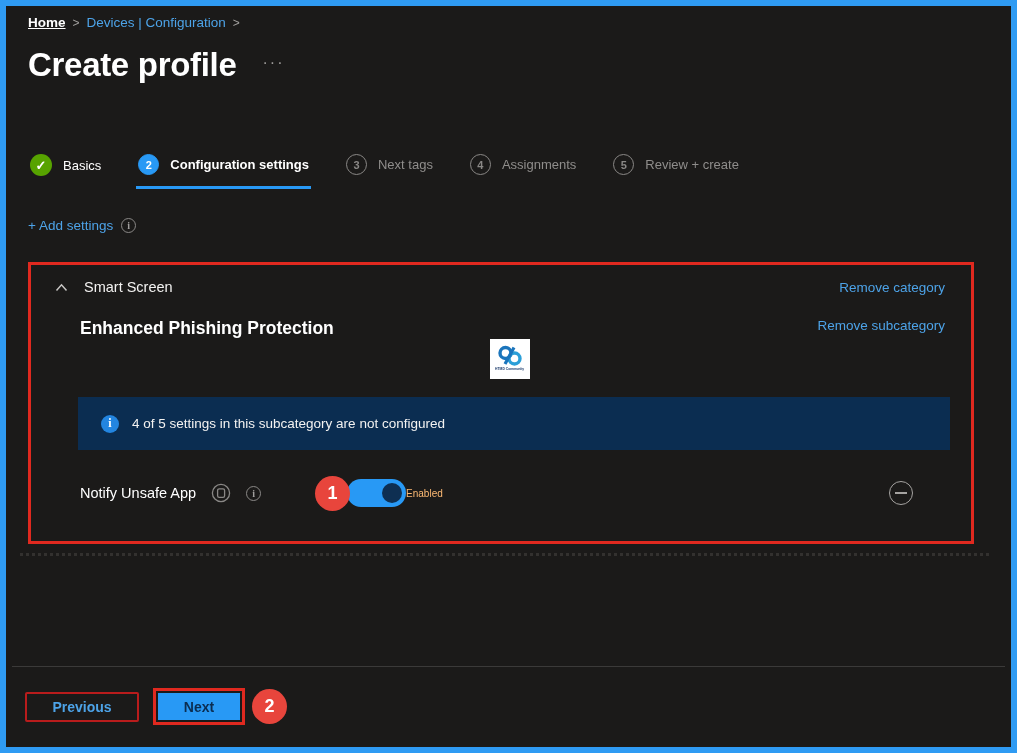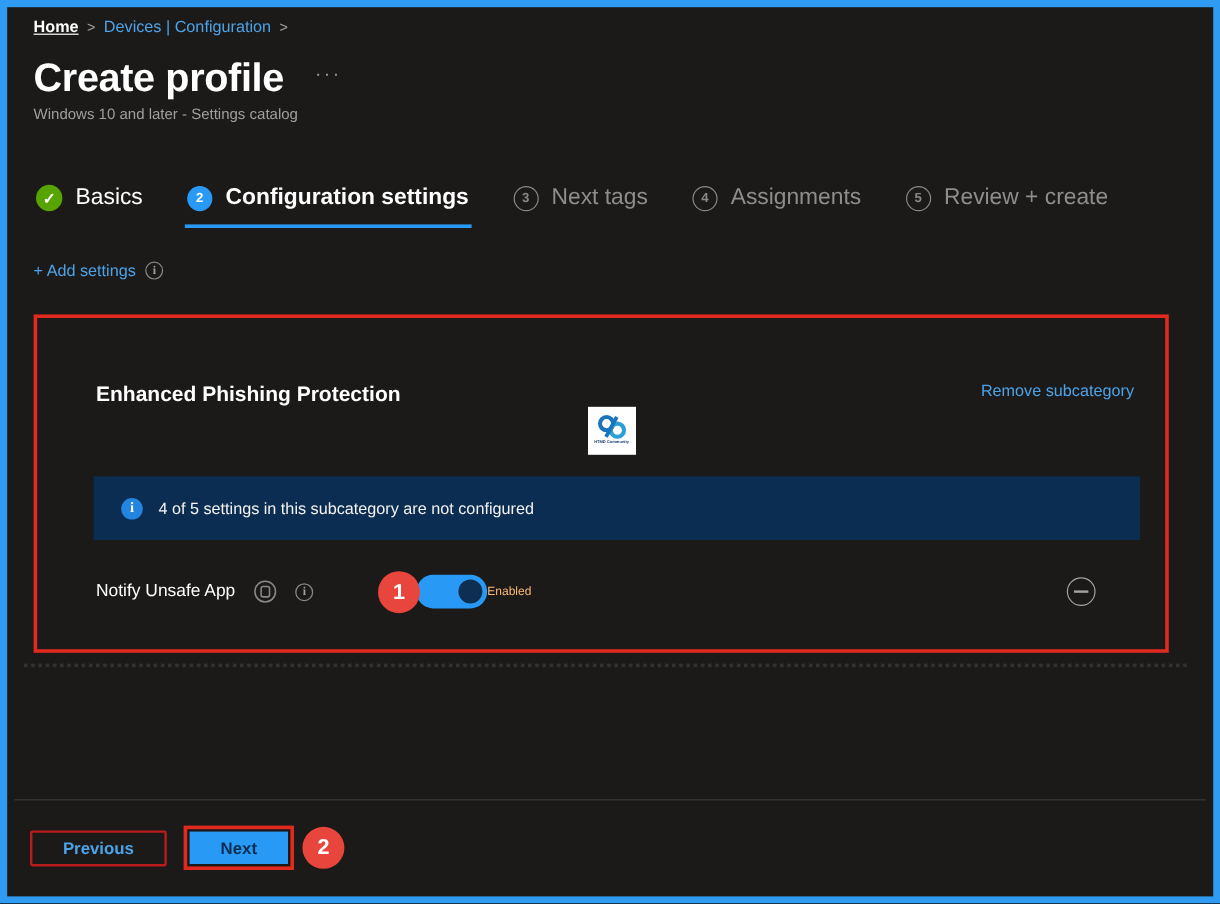--- a/index.html
+++ b/index.html
@@ -20,21 +20,21 @@
   
   .title-row { position:absolute; left:22px; top:40px; display:flex; align-items:center; }
   .page-title { color:#ffffff; font-size:33px; font-weight:700; letter-spacing:-0.3px; }
   .more-dots { color:#9d9b99; font-size:16px; margin-left:26px; letter-spacing:2px; margin-top:-4px; cursor:pointer; }
   .subtitle { position:absolute; left:22px; top:82px; color:#a19f9d; font-size:12.5px; }
 
   
   .tabs { position:absolute; left:22px; top:142px; display:flex; align-items:flex-start; gap:33px; }
   .tab { display:flex; align-items:center; gap:11px; padding:6px 2px 11px 2px; cursor:pointer; }
   .tab.active { border-bottom:3px solid #2899f5; }
-  .tab-label { font-size:19px; color:#8f8d8b; }
+  .tab-label { font-size:13px; color:#8f8d8b; }
   .tab.complete .tab-label { color:#ffffff; }
   .tab.active .tab-label { color:#ffffff; font-weight:700; }
   .num-circle { width:21px; height:21px; border-radius:50%; border:1px solid #8a8886; color:#8a8886;
     font-size:11px; display:flex; align-items:center; justify-content:center; font-weight:700; }
   .tab.active .num-circle { background:#2899f5; border-color:#2899f5; color:#ffffff; }
   .check-circle { width:22px; height:22px; border-radius:50%; background:#57a300; color:#fff;
     font-size:13px; font-weight:700; display:flex; align-items:center; justify-content:center; }
 
   
   .add-settings { position:absolute; left:22px; top:212px; display:flex; align-items:center; gap:8px; cursor:pointer; }
@@ -101,21 +101,20 @@
     <span class="crumb-home">Home</span>
     <span class="crumb-sep">&gt;</span>
     <span class="crumb-link">Devices | Configuration</span>
     <span class="crumb-sep">&gt;</span>
   </div>
 
   <div class="title-row">
     <span class="page-title">Create profile</span>
     <span class="more-dots">···</span>
   </div>
-  <div class="subtitle">Windows 10 and later - Settings catalog</div>
 
   <div class="tabs">
     <div class="tab complete">
       <span class="check-circle">✓</span>
       <span class="tab-label">Basics</span>
     </div>
     <div class="tab active">
       <span class="num-circle">2</span>
       <span class="tab-label">Configuration settings</span>
     </div>
@@ -133,20 +132,29 @@
     </div>
   </div>
 
   <div class="add-settings">
     <span class="add-settings-label">+ Add settings</span>
     <span class="info-ring">i</span>
   </div>
 
   <div class="red-box">
 
+    <div class="cat-row">
+      <span class="chevron">
+        <svg width="13" height="9" viewBox="0 0 13 9">
+            <path d="M1.5 7.5 L6.5 1.8 L11.5 7.5" stroke="#c8c6c4" stroke-width="1.5" fill="none"></path>
+          </svg>
+      </span>
+      <span class="cat-name">Smart Screen</span>
+      <span class="remove-cat">Remove category</span>
+    </div>
 
     <div class="subcat-row">
       <span class="subcat-name">Enhanced Phishing Protection</span>
       <span class="remove-subcat">Remove subcategory</span>
     </div>
 
     <div class="logo">
       <svg width="26" height="22" viewBox="0 0 26 22">
         <circle cx="8.5" cy="8" r="5.5" stroke="#1b75bc" stroke-width="3.4" fill="none"></circle>
         <circle cx="17.5" cy="13.5" r="5.5" stroke="#2b9fd8" stroke-width="3.4" fill="none"></circle>

